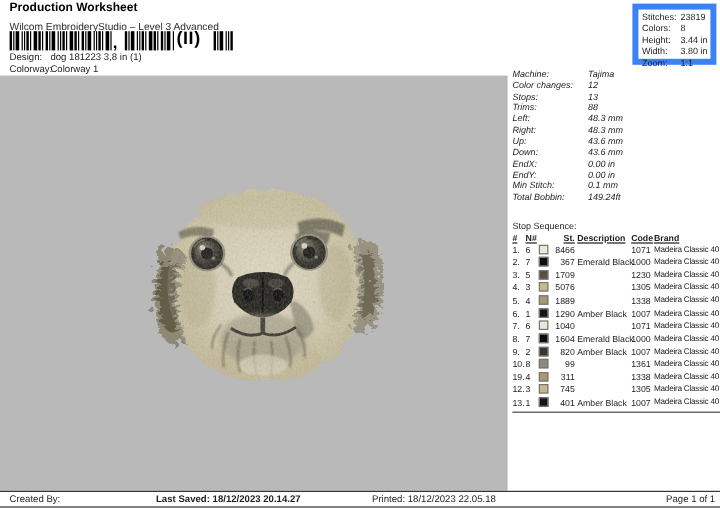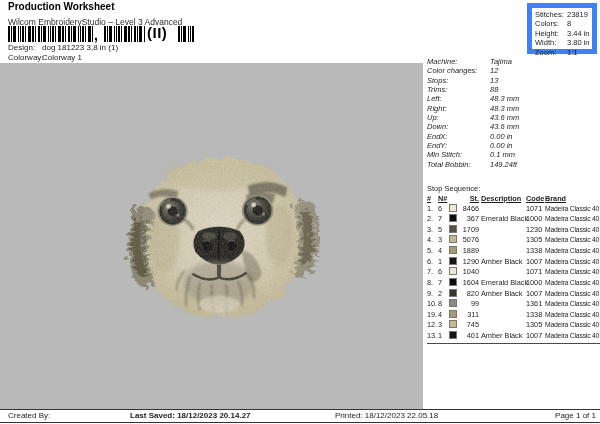--- a/index.html
+++ b/index.html
@@ -420,15 +420,15 @@
       <span class="c-st">401</span>
       <span>Amber Black</span>
       <span>1007</span>
       <span class="c-brand">Madeira Classic 40</span>
     </div>
   </div>
 
 <div class="abs f-line" style="top:409px;"></div>
 <div class="abs f-text" style="left:8px;">Created By:</div>
 <div class="abs f-text" style="left:130px;font-weight:bold;">Last Saved: 18/12/2023 20.14.27</div>
-<div class="abs f-text" style="left:310px;margin-left:25px;">Printed: 18/12/2023 22.05.18</div>
+<div class="abs f-text" style="left:310px;">Printed: 18/12/2023 22.05.18</div>
 <div class="abs f-text" style="right:4px;">Page 1 of 1</div>
 <div class="abs f-line" style="top:422px;"></div>
 
 </body></html>

